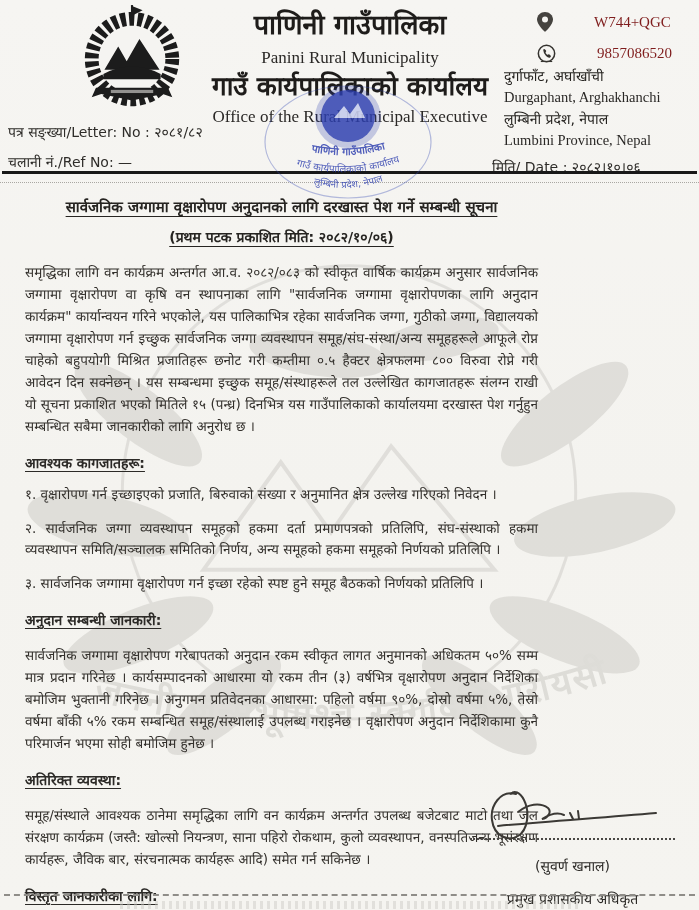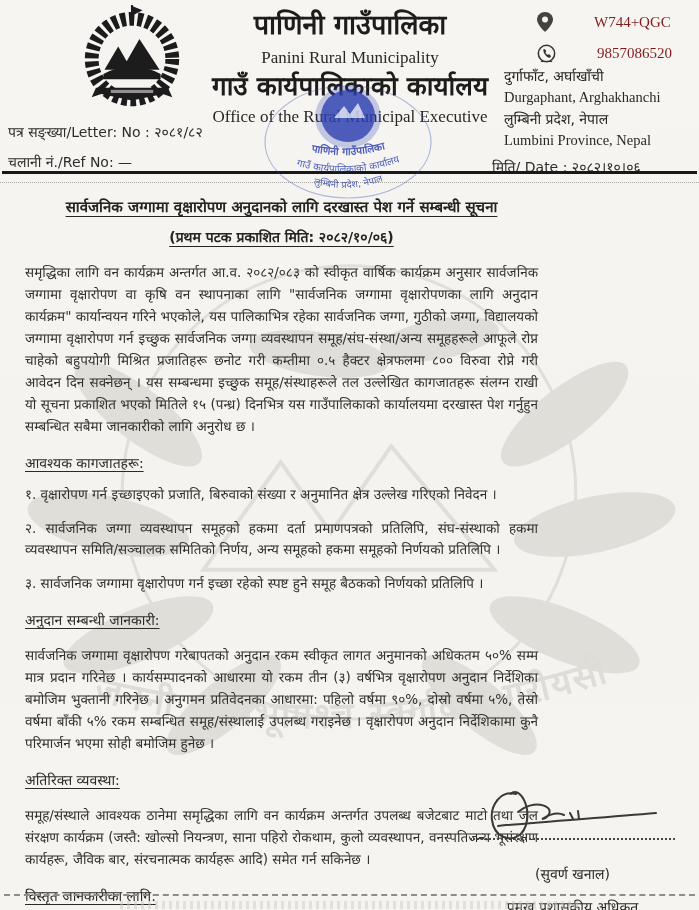--- a/index.html
+++ b/index.html
@@ -37,28 +37,28 @@
   .stamp{position:absolute;left:262px;top:84px;width:172px;height:118px;z-index:4;opacity:.92;}
   
   .watermark{position:absolute;left:18px;top:262px;width:662px;height:525px;opacity:.22;z-index:0;}
   
   .content{position:absolute;left:0;top:196px;width:560px;padding:0 22px 0 25px;box-sizing:border-box;z-index:2;}
   .doc-title{text-align:center;font-size:15px;font-weight:700;color:#262421;
     text-decoration:underline;text-underline-offset:4px;}
   .doc-subtitle{text-align:center;font-size:14px;font-weight:700;color:#262421;margin-top:11px;
     text-decoration:underline;text-underline-offset:4px;}
   .para{font-size:13.5px;line-height:1.63;text-align:justify;color:#33302c;margin-top:15px;}
-  .sec-head{font-size:14px;font-weight:400;color:#2c2a27;margin-top:16px;
+  .sec-head{font-size:14px;font-weight:700;color:#2c2a27;margin-top:16px;
     text-decoration:underline;text-underline-offset:3px;}
   .item{font-size:13.5px;line-height:1.6;text-align:justify;color:#33302c;margin-top:12px;}
   
   .sig-block{position:absolute;left:455px;top:786px;width:235px;text-align:center;z-index:2;}
   .sig-svg{width:190px;height:58px;display:block;margin:0 auto;}
   .sig-dots{width:205px;border-bottom:2px dotted #4a4845;margin:-6px auto 0 auto;}
-  .sig-name{font-size:14px;color:#2c2a27;margin-top:24px;}
+  .sig-name{font-size:14px;color:#2c2a27;margin-top:16px;}
   .sig-post{font-size:14px;color:#2c2a27;margin-top:14px;}
   .bottom-dash{position:absolute;left:4px;right:4px;top:894px;border-top:2px dashed #8f8d88;z-index:2;}
   .bottom-ghost{position:absolute;left:120px;top:901px;width:460px;height:8px;z-index:2;
     background:repeating-linear-gradient(90deg,#c9c7c2 0 3px,transparent 3px 7px);opacity:.45;}
 </style>
 </head>
 <body>
 
 <div class="paper"></div>
 

